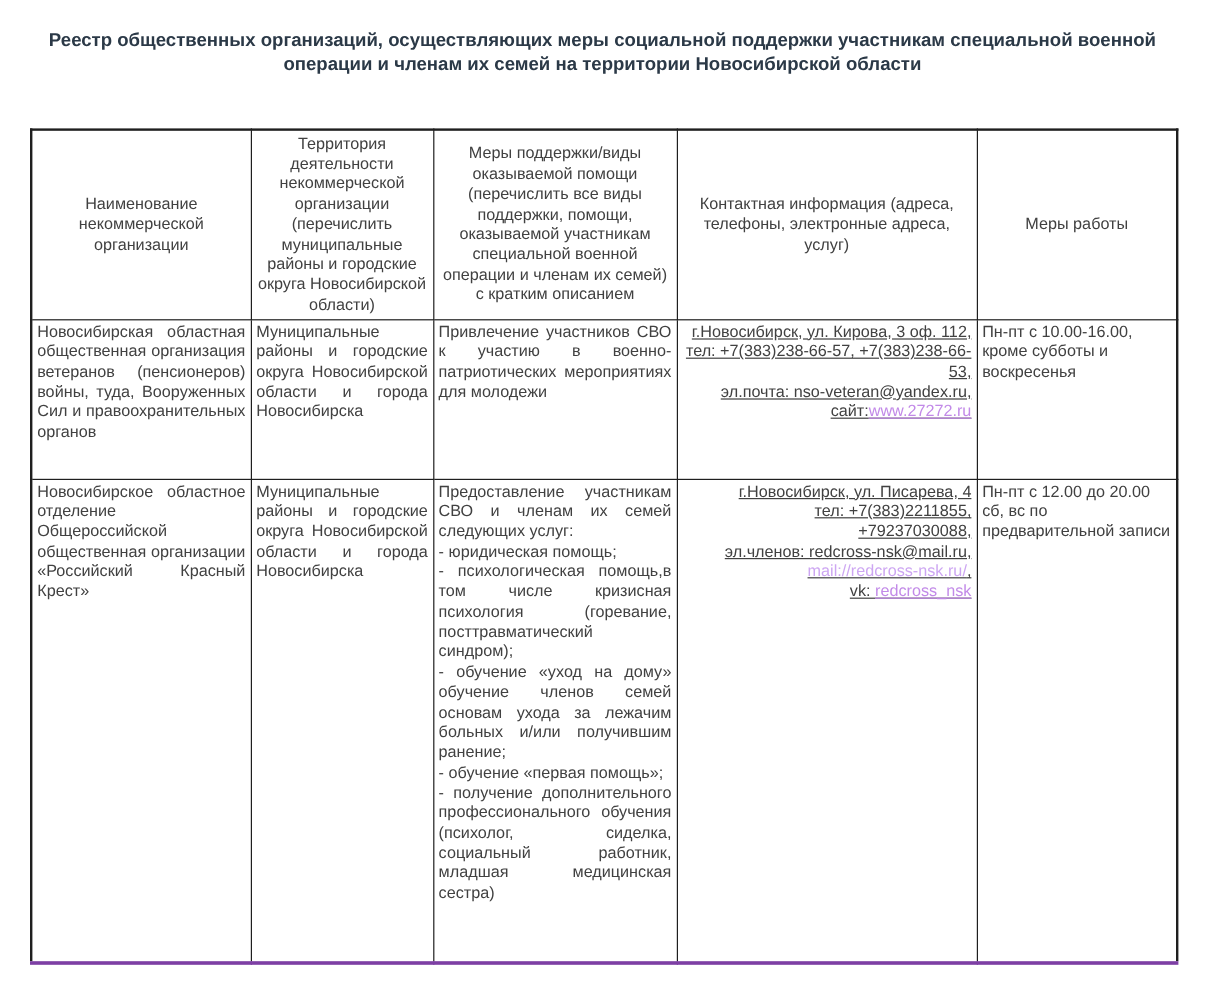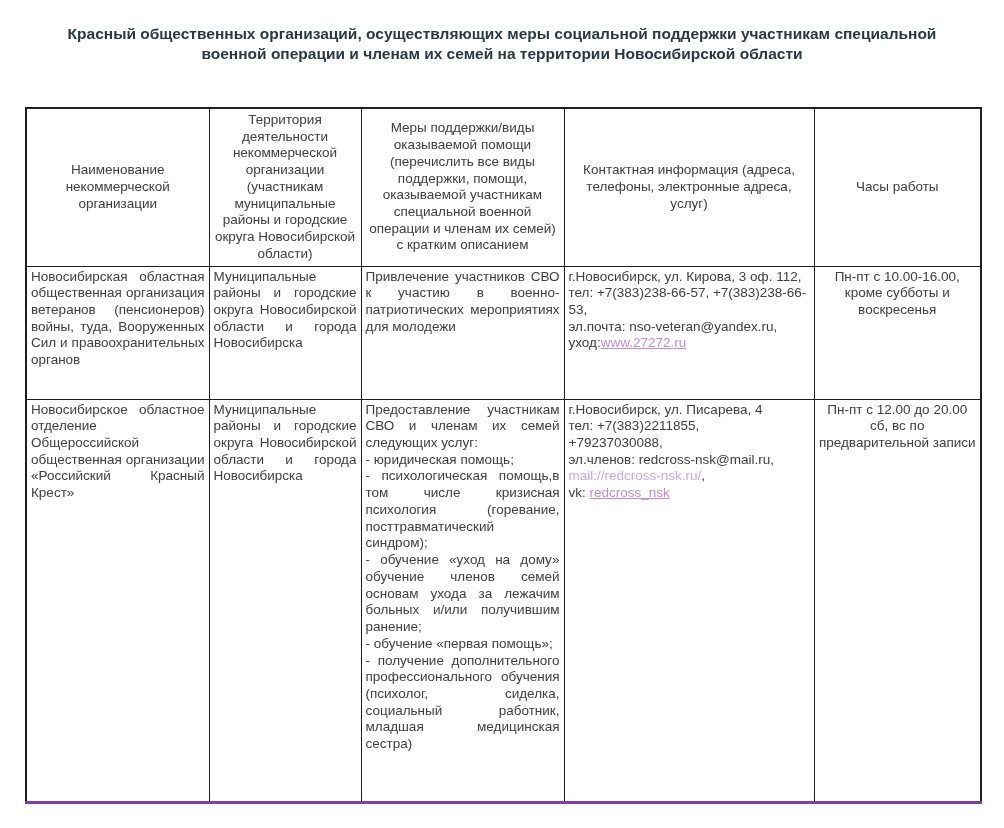--- a/index.html
+++ b/index.html
@@ -27,63 +27,63 @@
     font-size:13.5px; line-height:1.24;
     padding:2px 4px; color:#414141;
     overflow:hidden;
   }
   thead tr { height:158px; }
   th { font-weight:normal; text-align:center; vertical-align:middle; }
   tbody td { vertical-align:top; }
   tr.row-1 { height:133px; }
   tr.row-2 { height:403px; }
   .just { text-align:justify; white-space:pre-line; }
-  .center { text-align:center; white-space:pre-line; }
-  .contact { text-align:left; }
+  .center { text-align:left; white-space:pre-line; }
+  .contact { text-align:right;text-decoration:underline; }
   a.link {
     color:var(--link-color,#c28ae8);
     text-decoration:underline; cursor:pointer;
   }
   a.link-plain {
     color:var(--link-light,#cda6f2);
     text-decoration:none; cursor:pointer;
   }
 </style>
 </head>
 <body>
 
-<div class="title">Красный общественных организаций, осуществляющих меры социальной поддержки участникам специальной военной операции и членам их семей на территории Новосибирской области</div>
+<div class="title">Реестр общественных организаций, осуществляющих меры социальной поддержки участникам специальной военной операции и членам их семей на территории Новосибирской области</div>
 
 <table class="registry">
   <colgroup>
     <col class="c1">
       <col class="c2">
       <col class="c3">
       <col class="c4">
       <col class="c5">
   </colgroup>
   <thead>
     <tr>
       <th>Наименование некоммерческой организации</th>
-      <th>Территория деятельности некоммерческой организации (участникам муниципальные районы и городские округа Новосибирской области)</th>
+      <th>Территория деятельности некоммерческой организации (перечислить муниципальные районы и городские округа Новосибирской области)</th>
       <th>Меры поддержки/виды оказываемой помощи (перечислить все виды поддержки, помощи, оказываемой участникам специальной военной операции и членам их семей) с кратким описанием</th>
       <th>Контактная информация (адреса, телефоны, электронные адреса, услуг)</th>
-      <th>Часы работы</th>
+      <th>Меры работы</th>
     </tr>
   </thead>
   <tbody>
     <tr class="row-1">
       <td class="just">Новосибирская областная общественная организация ветеранов (пенсионеров) войны, туда, Вооруженных Сил и правоохранительных органов</td>
       <td class="just">Муниципальные районы и городские округа Новосибирской области и города Новосибирска</td>
       <td class="just">Привлечение участников СВО к участию в военно-патриотических мероприятиях для молодежи</td>
       <td class="contact">
         <div>г.Новосибирск, ул. Кирова, 3 оф. 112,</div>
         <div>тел: +7(383)238-66-57, +7(383)238-66-53,</div>
         <div>эл.почта: nso-veteran@yandex.ru,</div>
-        <div><span>уход:</span><a class="link">www.27272.ru</a></div>
+        <div><span>сайт:</span><a class="link">www.27272.ru</a></div>
       </td>
       <td class="center">Пн-пт с 10.00-16.00, кроме субботы и воскресенья</td>
     </tr>
     <tr class="row-2">
       <td class="just">Новосибирское областное отделение Общероссийской общественная организации «Российский Красный Крест»</td>
       <td class="just">Муниципальные районы и городские округа Новосибирской области и города Новосибирска</td>
       <td class="just">Предоставление участникам СВО и членам их семей следующих услуг:
 - юридическая помощь;
 - психологическая помощь,в том числе кризисная психология (горевание, посттравматический синдром);
 - обучение «уход на дому» обучение членов семей основам ухода за лежачим больных и/или получившим ранение;

